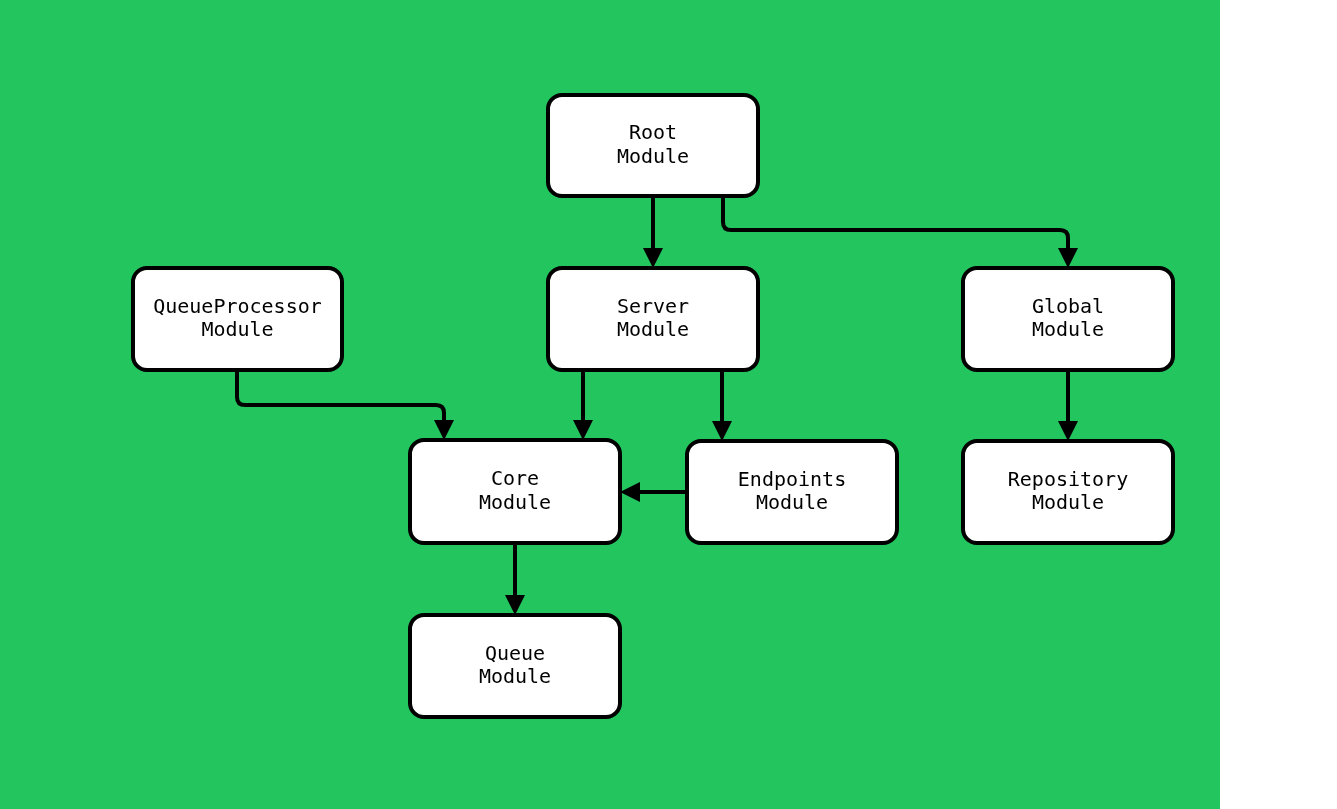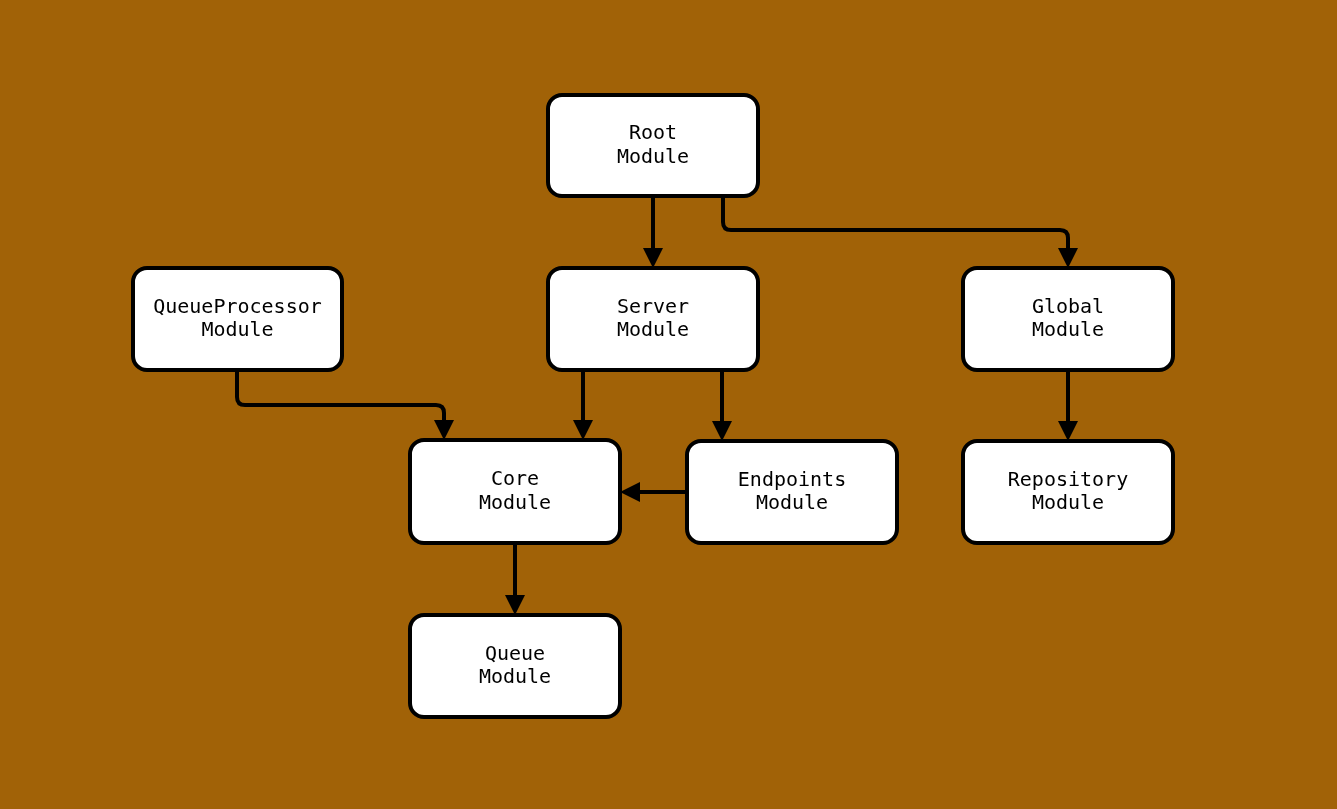--- a/index.html
+++ b/index.html
@@ -8,23 +8,23 @@
     background: #ffffff;
   }
   body {
     width: 1337px;
     height: 809px;
     font-family: "DejaVu Sans Mono", "Liberation Mono", monospace;
     overflow: hidden;
   }
   #diagram-root {
     position: relative;
-    width: 1337px;
+    width: 1220px;
     height: 809px;
-    background: #a16207;
+    background: #22c55e;
   }
   svg.diagram-canvas {
     display: block;
     width: 1337px;
     height: 809px;
   }
   .node-box {
     fill: #ffffff;
     stroke: #000000;
     stroke-width: 4;

